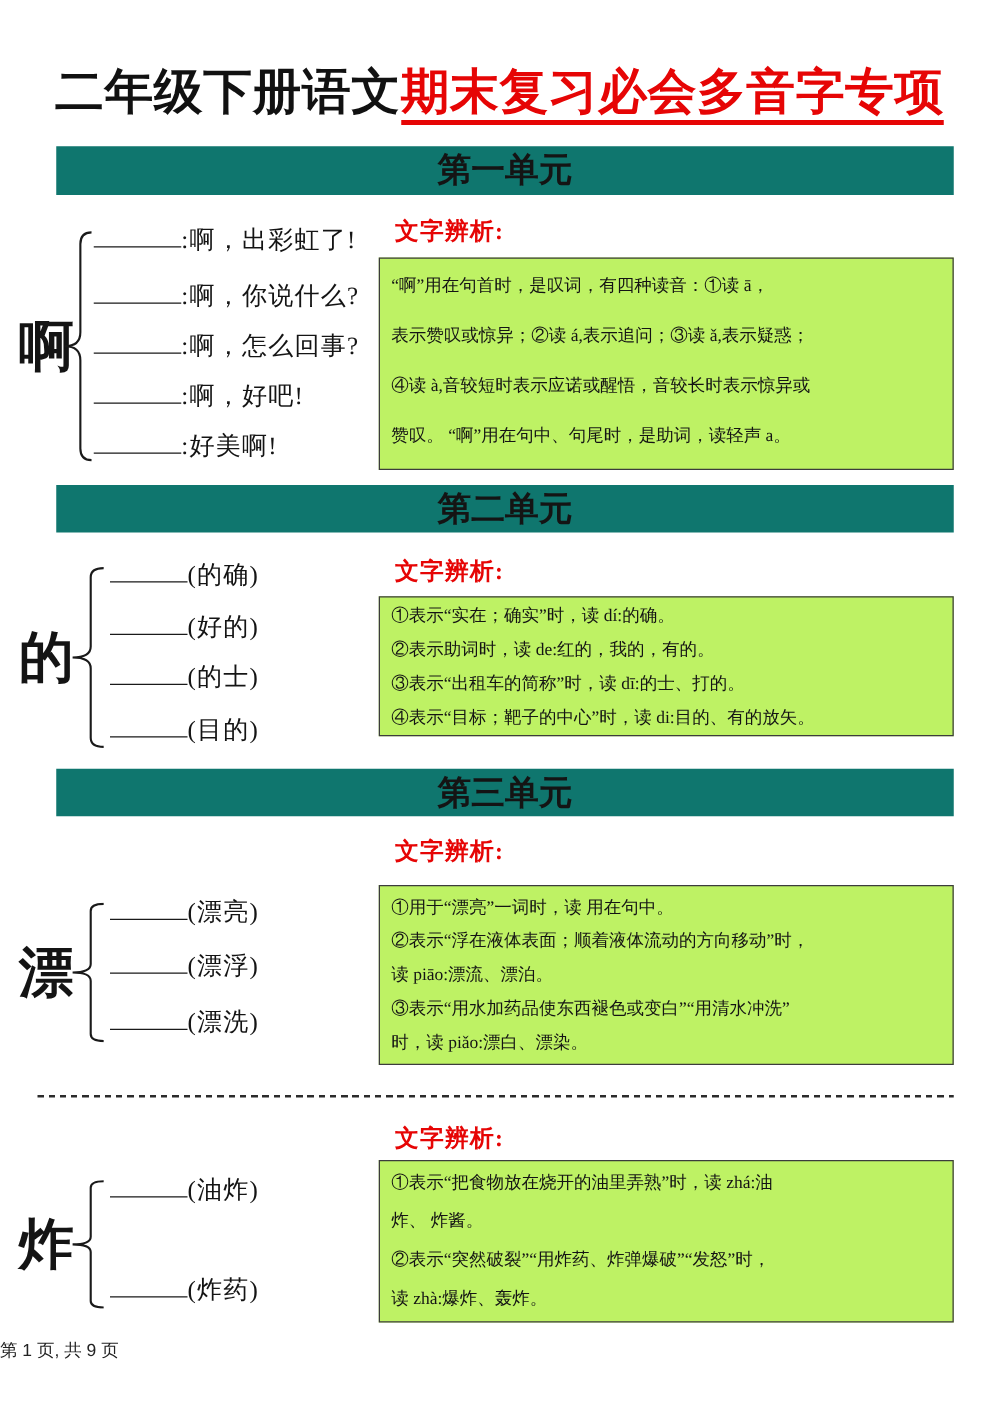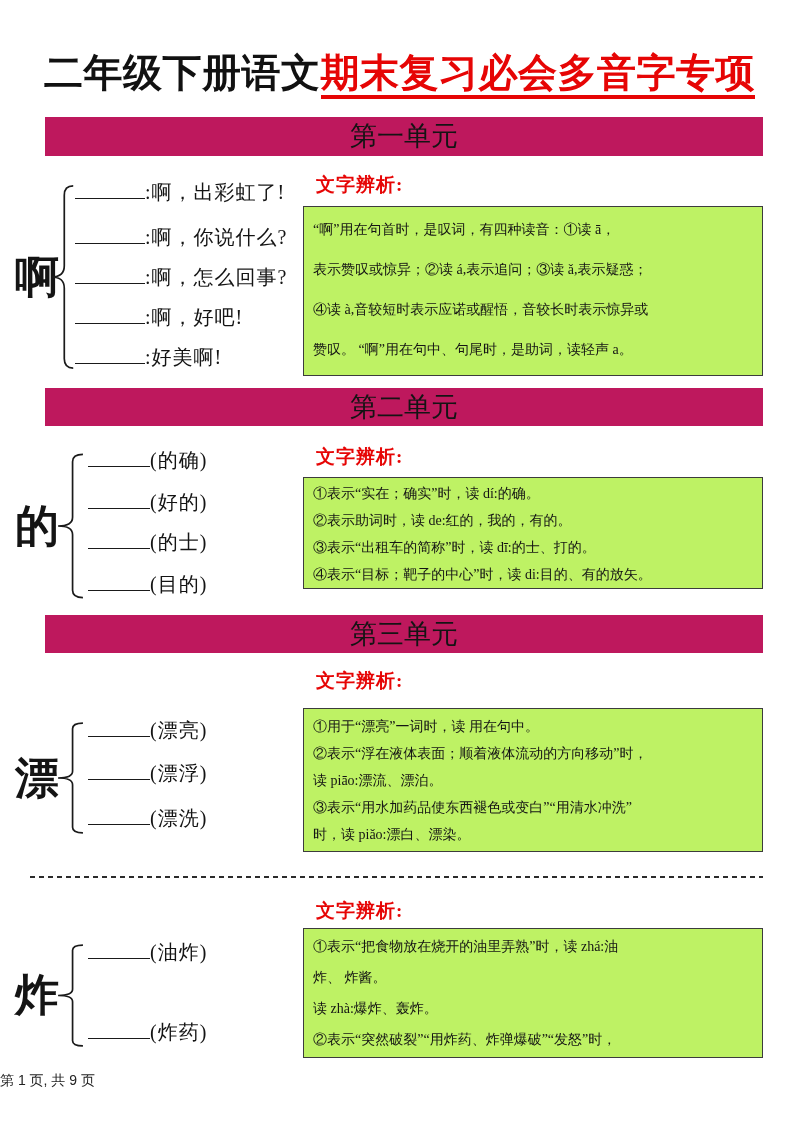--- a/index.html
+++ b/index.html
@@ -4,22 +4,22 @@
 <style>
   html,body{margin:0;padding:0;background:#ffffff;}
   .page{position:relative;width:765px;height:1122px;background:#fff;overflow:hidden;
         font-family:"Liberation Serif","DejaVu Serif",serif;color:#141414;}
   
   .title{position:absolute;left:44px;top:46px;margin:0;font-size:39px;font-weight:bold;
          letter-spacing:0.5px;white-space:nowrap;}
   .t-black{color:#111;}
   .t-red{color:#e60505;border-bottom:4px solid #e60505;padding-bottom:1px;}
   
-  .banner{position:absolute;left:45px;width:718px;height:39px;background:#be185d;
-          text-align:center;font-size:27px;font-weight:normal;line-height:39px;}
+  .banner{position:absolute;left:45px;width:718px;height:39px;background:#0f766e;
+          text-align:center;font-size:27px;font-weight:bold;line-height:39px;}
   .b1{top:117px;} .b2{top:388px;height:38px;} .b3{top:615px;height:38px;}
   
   .bigchar{position:absolute;left:12px;width:50px;text-align:center;
            font-size:44px;font-weight:bold;line-height:1.1;}
   .c1{top:254px;} .c2{top:503px;} .c3{top:755px;} .c4{top:972px;}
   
   .brace{position:absolute;}
   .br1{left:50px;top:184px;width:25px;height:186px;}
   .br2{left:56px;top:453px;width:29px;height:146px;}
   .br3{left:56px;top:722px;width:29px;height:112px;}
@@ -123,19 +123,19 @@
     <path d="M 26 2 Q 16 2 16 12 L 16 88 Q 16 100 2 100 Q 16 100 16 112 L 16 188 Q 16 198 26 198" fill="none" stroke="#1a1a1a" stroke-width="1.7" vector-effect="non-scaling-stroke"></path>
   </svg>
 
   <div class="row" style="left:88px;top:939px"><span class="blank w62"></span><span class="rt">(油炸)</span></div>
   <div class="row" style="left:88px;top:1019px"><span class="blank w62"></span><span class="rt">(炸药)</span></div>
 
   <div class="alabel l4">文字辨析:</div>
   <div class="abox box4">
     <div>①表示“把食物放在烧开的油里弄熟”时，读 zhá:油</div>
     <div>炸、 炸酱。</div>
+    <div>②表示“突然破裂”“用炸药、炸弹爆破”“发怒”时，</div>
     <div>读 zhà:爆炸、轰炸。</div>
-    <div>②表示“突然破裂”“用炸药、炸弹爆破”“发怒”时，</div>
   </div>
 
   <div class="footer">第 1 页, 共 9 页</div>
 
 </div>
 
 </body></html>

